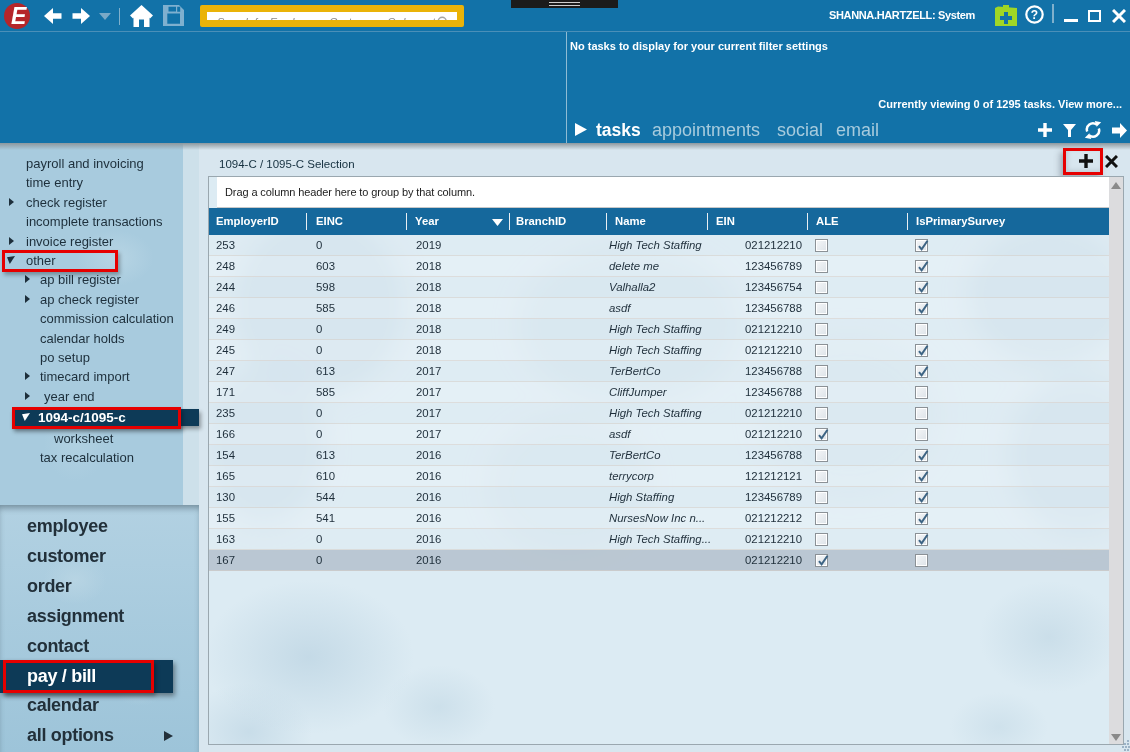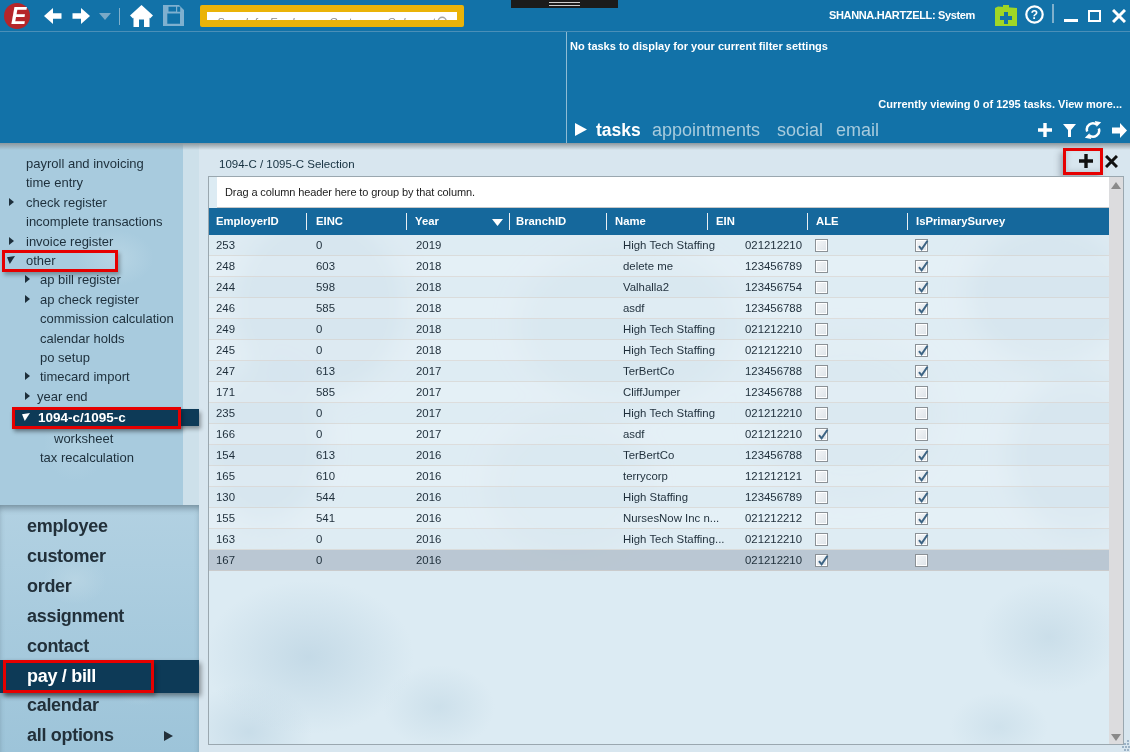--- a/index.html
+++ b/index.html
@@ -48,21 +48,21 @@
 #bar1094 { left:12px; top:265.5px; width:187px; height:17px; background:#0d3a57; box-shadow:2px 3px 4px rgba(0,0,0,.35); }
 #bar1094 .tri { position:absolute; left:10px; top:4.5px; width:8px; height:8px; clip-path:polygon(0% 15%, 100% 0%, 35% 100%); background:#fff; }
 #bar1094 span { position:absolute; left:26px; top:1px; color:#fff; font-weight:bold; font-size:13.5px; }
 #bottommenu { left:0; top:362px; width:199px; height:247px;
   background:
    radial-gradient(ellipse 45px 35px at 75px 75px, rgba(186,214,228,.8), rgba(186,214,228,0) 70%),
    radial-gradient(ellipse 40px 30px at 140px 180px, rgba(180,210,226,.7), rgba(180,210,226,0) 70%),
    linear-gradient(#b2d1e2,#9dc4d9);
   box-shadow:inset 0 5px 6px -2px rgba(40,60,70,.45); }
 .bmitem { position:absolute; left:27px; font-size:18px; letter-spacing:-0.3px; color:#22303a; font-weight:bold; white-space:nowrap; }
-#barpb { left:0; top:517px; width:199px; height:33px; background:#0d3a57; box-shadow:2px 3px 5px rgba(0,0,0,.4);padding-left:40px; }
+#barpb { left:0; top:517px; width:173px; height:33px; background:#0d3a57; box-shadow:2px 3px 5px rgba(0,0,0,.4);padding-left:40px; }
 #barpb span { position:absolute; left:27px; top:6px; color:#fff; font-size:18px; letter-spacing:-0.3px; font-weight:bold; }
 .redbox { position:absolute; border:3px solid #e60000; box-shadow:2px 3px 4px rgba(0,0,0,.3); }
 
 
 #content { left:199px; top:0; width:931px; height:609px; }
 #paneltitle { position:absolute; left:20px; top:15px; font-size:11.5px; color:#15303f; }
 #plusbox { left:864px; top:5px; width:40px; height:27px; border:3px solid #e60000; box-shadow:-3px 4px 6px rgba(90,100,110,.45), inset 2px -2px 4px rgba(120,135,145,.25); }
 #panel { left:9px; top:33px; width:916px; height:569px; border:1px solid #9aa7af;
   background:
    radial-gradient(ellipse 150px 110px at 100px 480px, rgba(195,217,230,.95), rgba(195,217,230,0) 70%),
@@ -76,21 +76,21 @@
 #gridhead { left:0px; top:31px; width:900px; height:27px; background:#15689c; }
 .hcell { position:absolute; top:7px; color:#fff; font-weight:bold; font-size:11.3px; }
 .hsep { position:absolute; top:5px; width:1px; height:17px; background:#e8eef2; }
 #vscroll { left:900px; top:0px; width:14px; height:567px; background:#dcdcde; }
 #rows { left:0px; top:58px; width:900px; }
 .row { position:absolute; left:0; width:900px; box-shadow:inset 0 -1px 0 rgba(215,205,198,.55); height:21px; font-size:11.4px; color:#1e2e3a; }
 .row.odd { background:rgba(223,235,243,.72); }
 .row.even { background:rgba(232,241,247,.72); }
 .row.sel { background:rgba(183,196,208,.93); }
 .row span { position:absolute; top:4px; }
-.c1 { left:7px; } .c2 { left:107px; } .c3 { left:207px; } .c5 { left:414px; } .c6 { left:505px;margin-left:31px; }
+.c1 { left:7px; } .c2 { left:107px; } .c3 { left:207px; } .c5 { left:400px;font-style:italic; } .c6 { left:505px;margin-left:31px; }
 .cb { position:absolute; top:3px; width:13px; height:13px; background:linear-gradient(135deg,#f4f6f8,#dde3e8); border:1px solid #8b9196; box-shadow:inset 0 0 0 1px #fff; }
 .cb.ale { left:606px; } .cb.ips { left:706px; }
 .cb svg { position:absolute; left:0px; top:-1.5px; }
 </style>
 </head>
 <body>
 
 <div class="abs" id="toolbar">
   <div class="abs sepline"></div>
   <div class="abs" id="handle">
@@ -187,21 +187,21 @@
       <div class="tri-exp" style="left:7px;top:113.0px"></div>
       <div class="abs sbitem" style="left:40px;top:129.4px">ap bill register</div>
       <div class="tri-r" style="left:25px;top:132.4px"></div>
       <div class="abs sbitem" style="left:40px;top:148.8px">ap check register</div>
       <div class="tri-r" style="left:25px;top:151.8px"></div>
       <div class="abs sbitem" style="left:40px;top:168.2px">commission calculation</div>
       <div class="abs sbitem" style="left:40px;top:187.6px">calendar holds</div>
       <div class="abs sbitem" style="left:40px;top:207.0px">po setup</div>
       <div class="abs sbitem" style="left:40px;top:226.4px">timecard import</div>
       <div class="tri-r" style="left:25px;top:229.4px"></div>
-      <div class="abs sbitem" style="left:37px;top:245.8px">year end</div>
+      <div class="abs sbitem" style="left:44px;top:245.8px">year end</div>
       <div class="tri-r" style="left:25px;top:248.8px"></div>
       <div class="abs sbitem" style="left:54px;top:287.6px">worksheet</div>
       <div class="abs sbitem" style="left:40px;top:307.0px">tax recalculation</div>
     </div>
 
   <div class="abs" id="bar1094">
       <span>1094-c/1095-c</span>
       <span class="tri"></span>
     </div>
 

